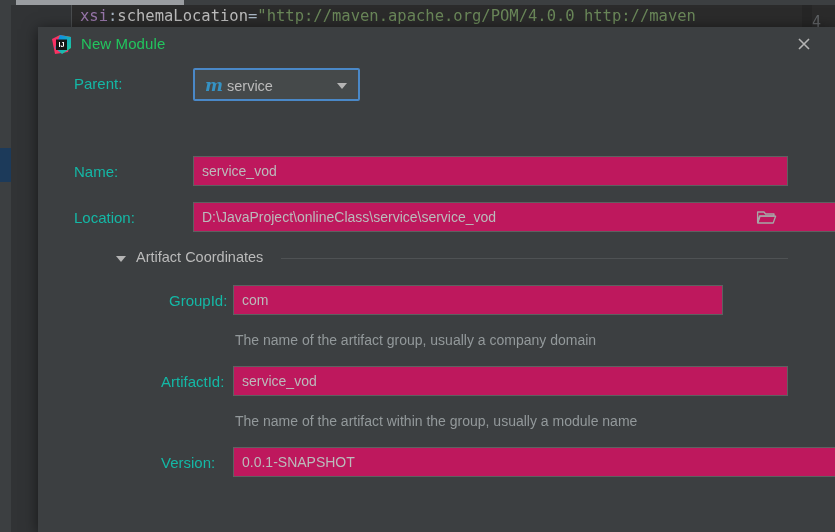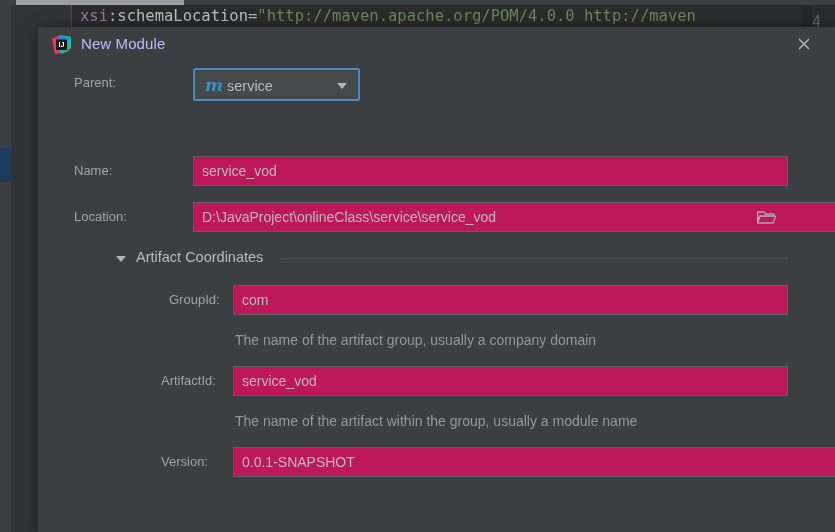--- a/index.html
+++ b/index.html
@@ -113,34 +113,34 @@
     left: 14px; top: 8px;
     width: 19px; height: 19px;
     border-radius: 2px;
     overflow: hidden;
   }
   #ij-icon svg { display: block; }
   #dialog-title {
     position: absolute;
     left: 43px; top: 8px;
     font-size: 15px;
-    color: #c4b5fd;
+    color: #22c55e;
     letter-spacing: 0.1px;
   }
   #close-btn {
     position: absolute;
     right: 22px; top: 8px;
     width: 18px; height: 18px;
     cursor: pointer;
   }
   #close-btn svg { display: block; }
   .field-label {
     position: absolute;
-    font-size: 13px;
-    color: #a3a3a3;
+    font-size: 15px;
+    color: #14b8a6;
     white-space: nowrap;
   }
   .text-input {
     position: absolute;
     box-sizing: border-box;
     background: #be185d;
     border: 1px solid #5e6060;
     color: #bbbbbb;
     font-family: "Liberation Sans", sans-serif;
     font-size: 14px;
@@ -226,21 +226,21 @@
   }
   #artifact-section-rule {
     position: absolute;
     left: 243px; top: 231px;
     width: 507px; height: 1px;
     background: #4f5254;
   }
 
   
   #groupid-label  { left: 123px; top: 265px; margin-left: 8px; }
-  #groupid-input  { left: 195px; top: 258px; width: 555px; }
+  #groupid-input  { left: 195px; top: 258px; width: 490px; }
   #groupid-hint {
     position: absolute;
     left: 197px; top: 305px;
     font-size: 14px;
     color: #93999b;
   }
 
   
   #artifactid-label { left: 123px; top: 346px; }
   #artifactid-input { left: 195px; top: 339px; width: 555px; }

